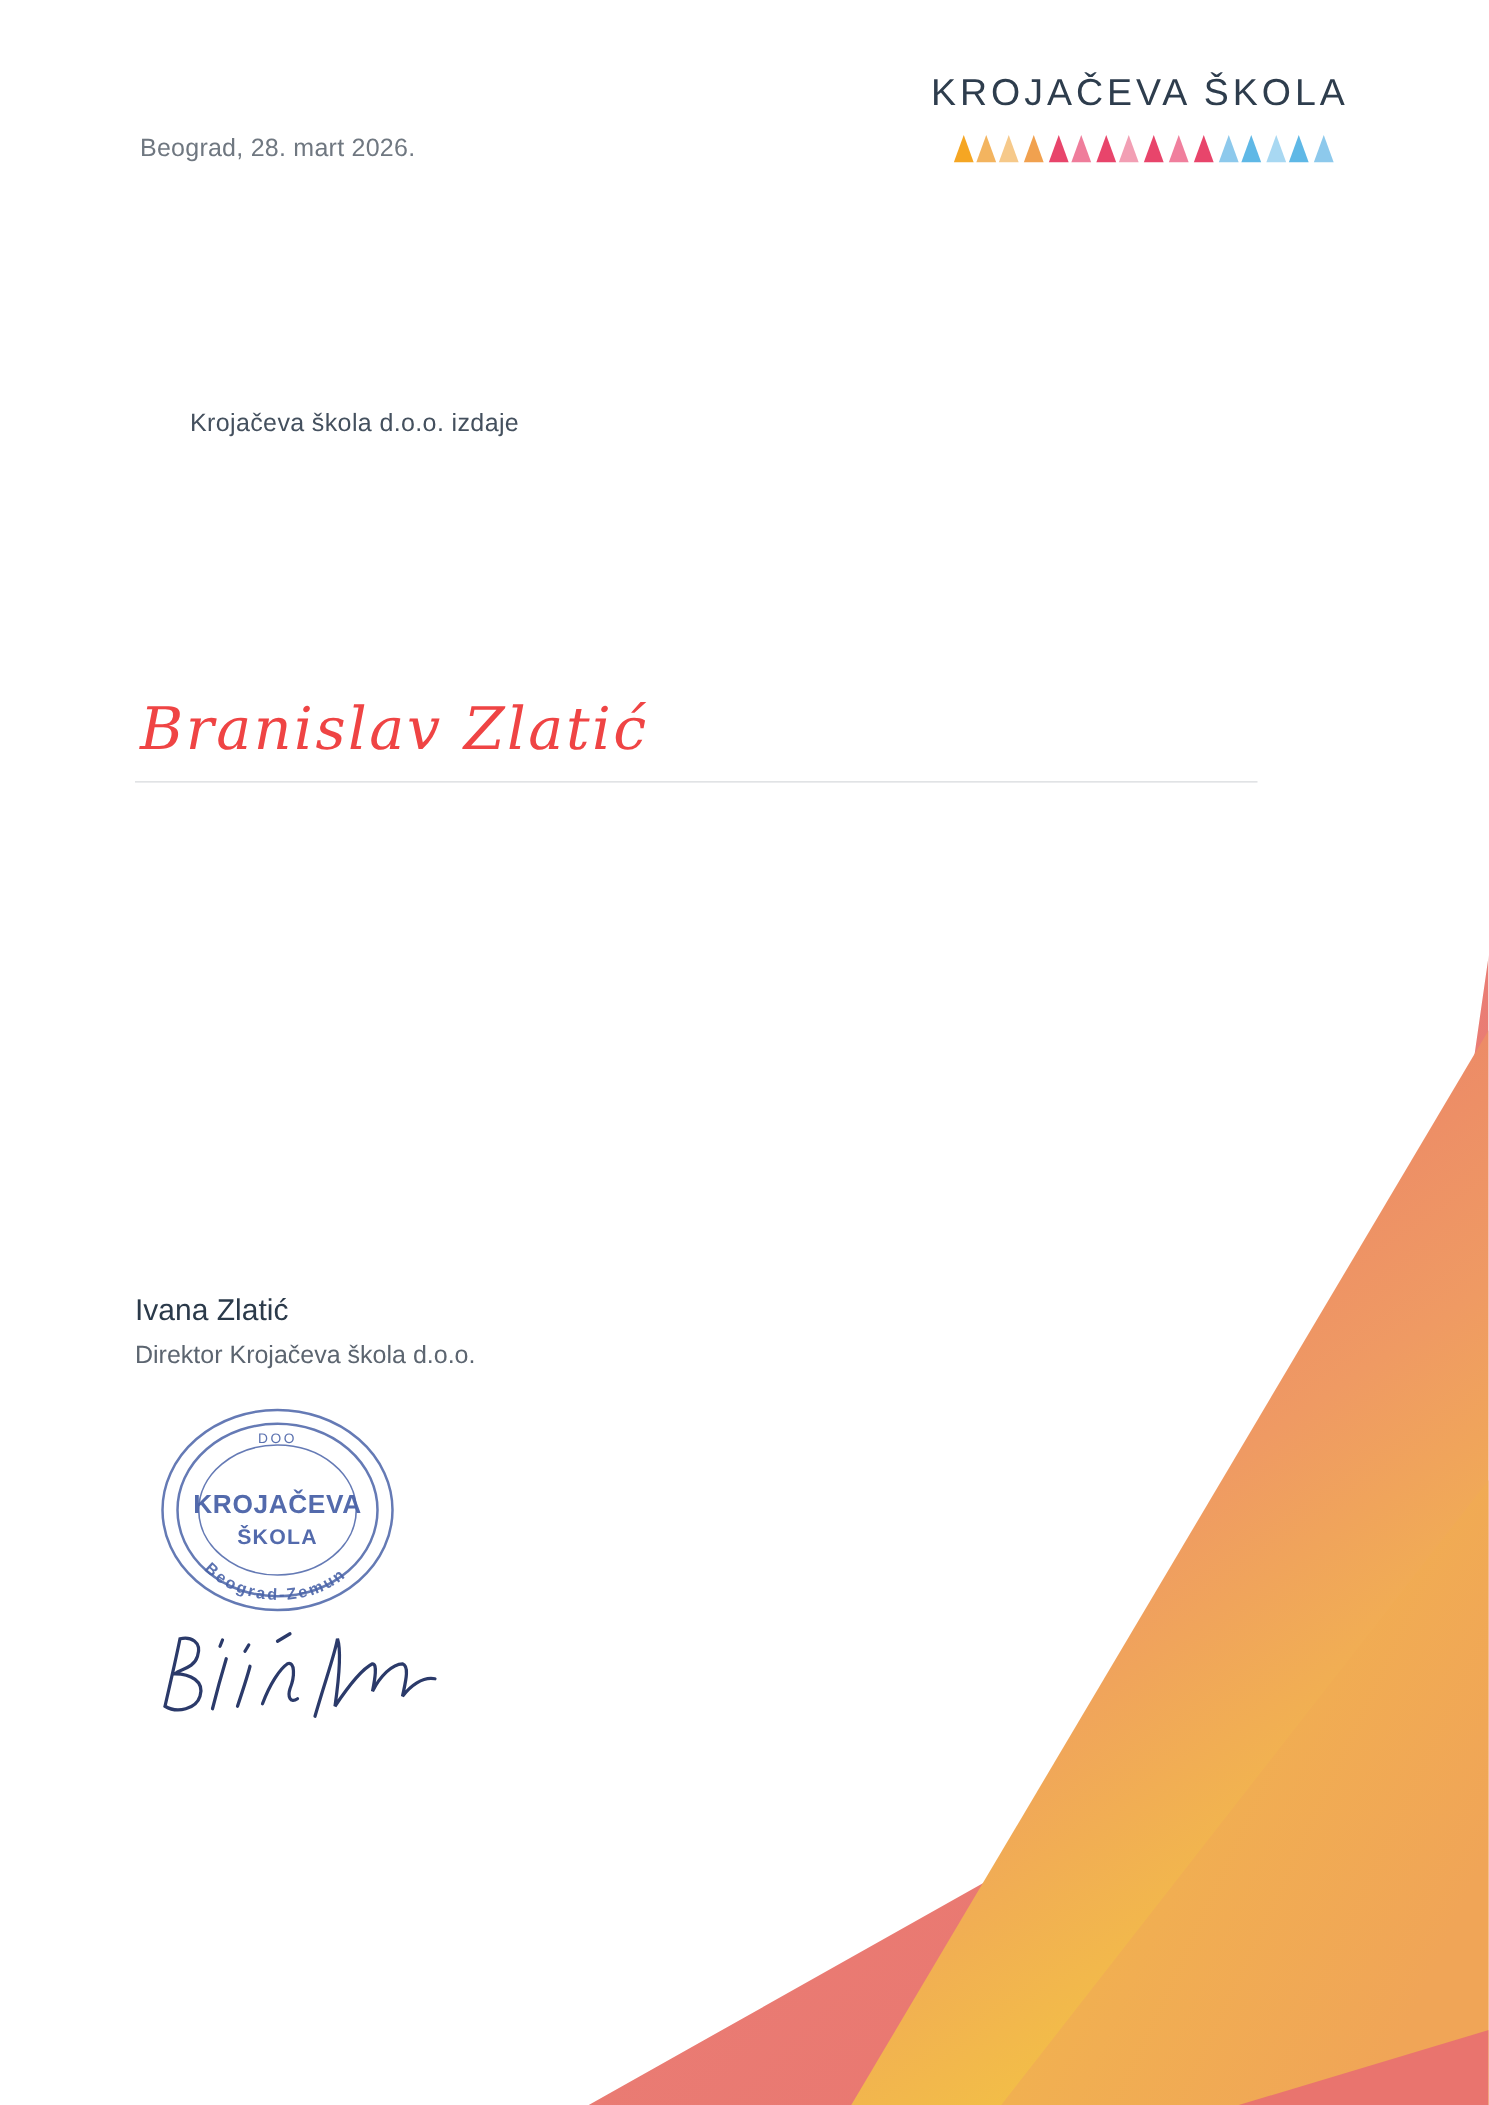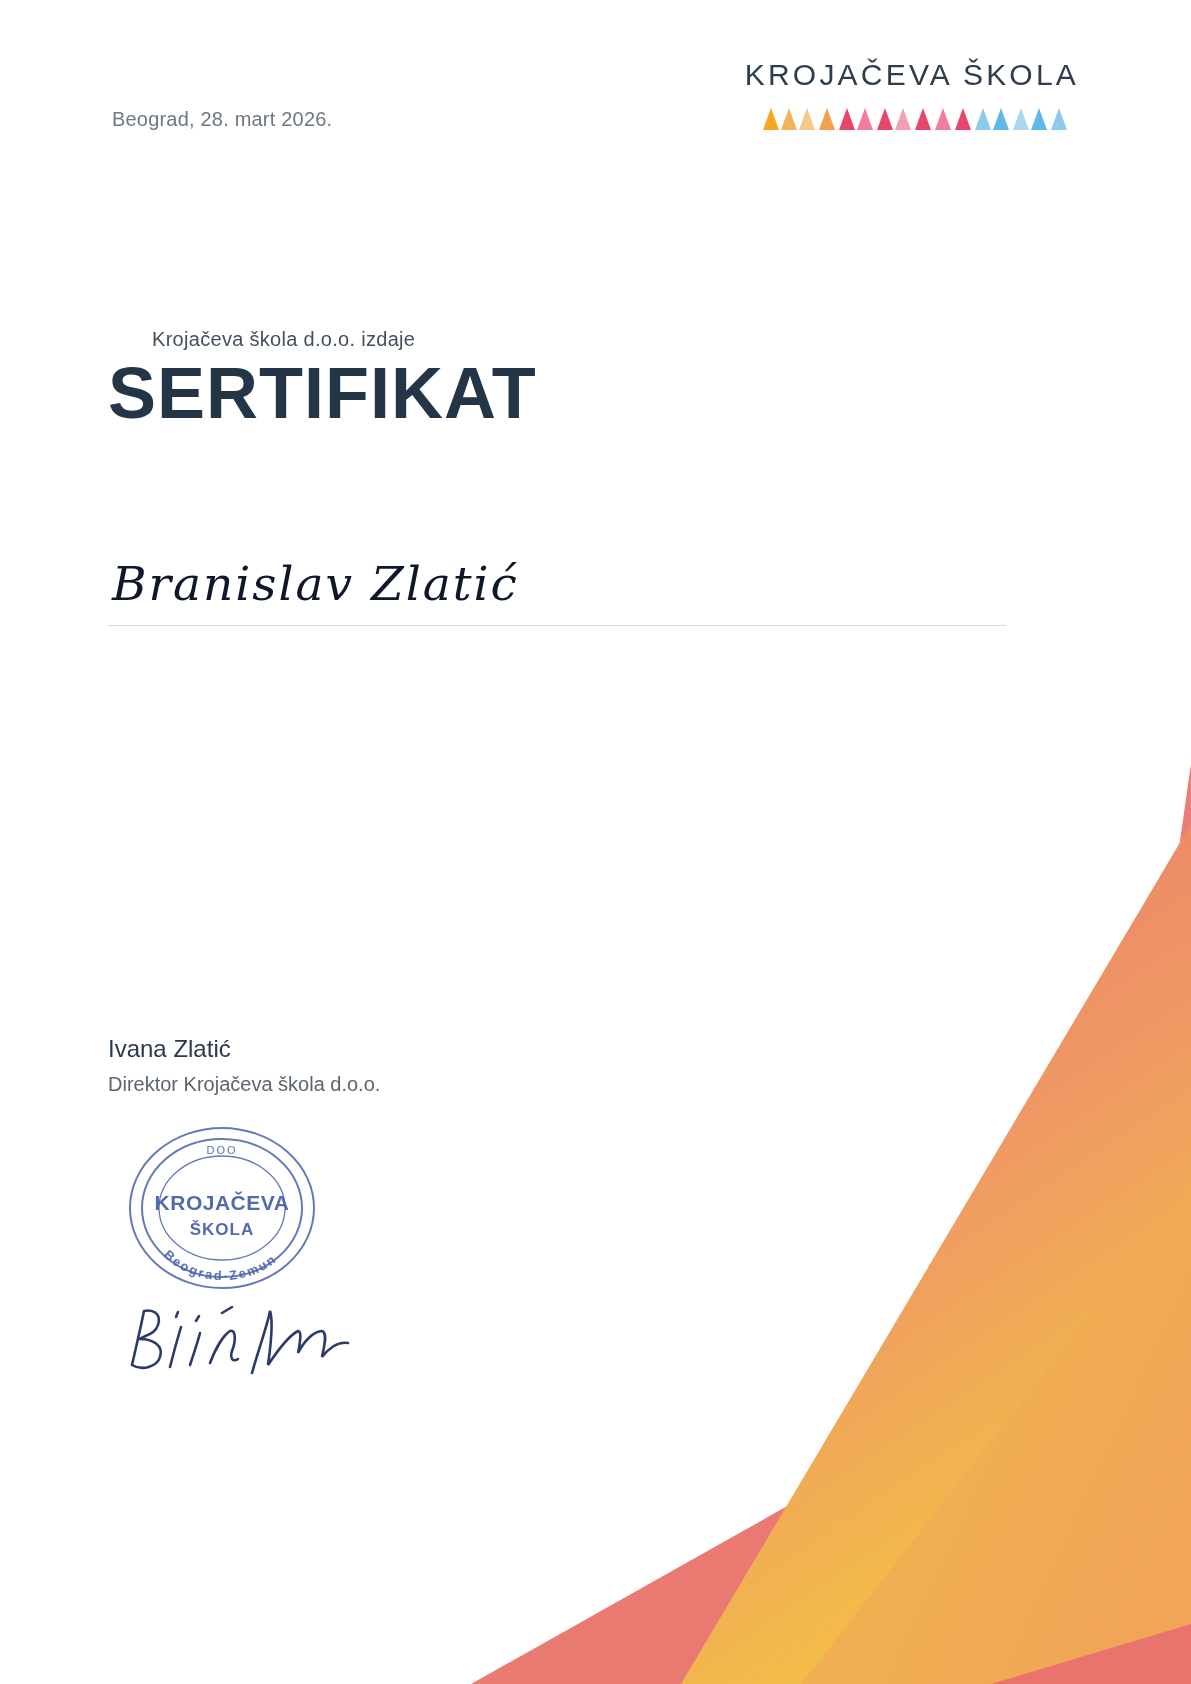--- a/index.html
+++ b/index.html
@@ -86,21 +86,21 @@
   .name-wrap {
     position: absolute;
     left: 108px;
     top: 556px;
     width: 900px;
   }
   .name {
     font-family: "DejaVu Serif", serif;
     font-style: italic;
     font-size: 47px;
-    color: #0f172a;
+    color: #ef4444;
     letter-spacing: 2px;
     padding-left: 4px;
     padding-bottom: 14px;
   }
   .name-rule {
     height: 1px;
     background: #d8dadd;
     width: 898px;
   }
 
@@ -210,21 +210,20 @@
       <polygon points="230,26 246,26 238,4" fill="#5fb8e6"></polygon>
       <polygon points="250,26 266,26 258,4" fill="#a8d8f2"></polygon>
       <polygon points="268,26 284,26 276,4" fill="#5fb8e6"></polygon>
       <polygon points="288,26 304,26 296,4" fill="#8dc9ec"></polygon>
     </svg>
   </div>
 
   <div class="date-line">Beograd, 28. mart 2026.</div>
 
   <div class="issuer">Krojačeva škola d.o.o. izdaje</div>
-  <div class="cert-title">SERTIFIKAT</div>
 
   <div class="name-wrap">
     <div class="name">Branislav  Zlatić</div>
     <div class="name-rule"></div>
   </div>
 
 
   <div class="signer-name">Ivana Zlatić</div>
   <div class="signer-role">Direktor Krojačeva škola d.o.o.</div>
 

